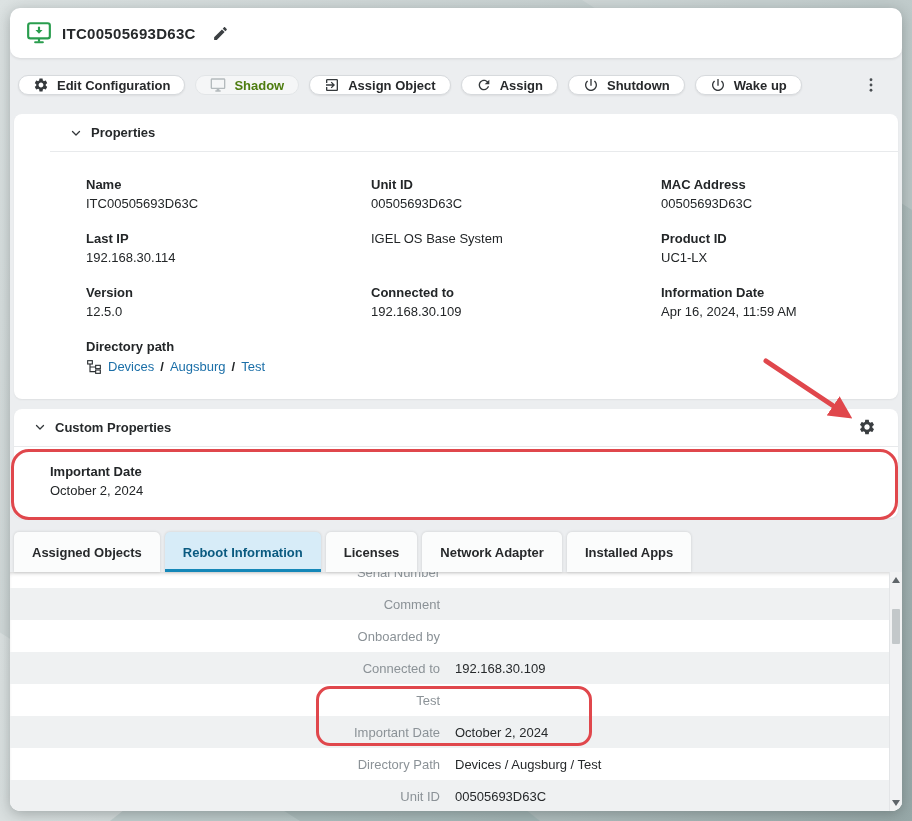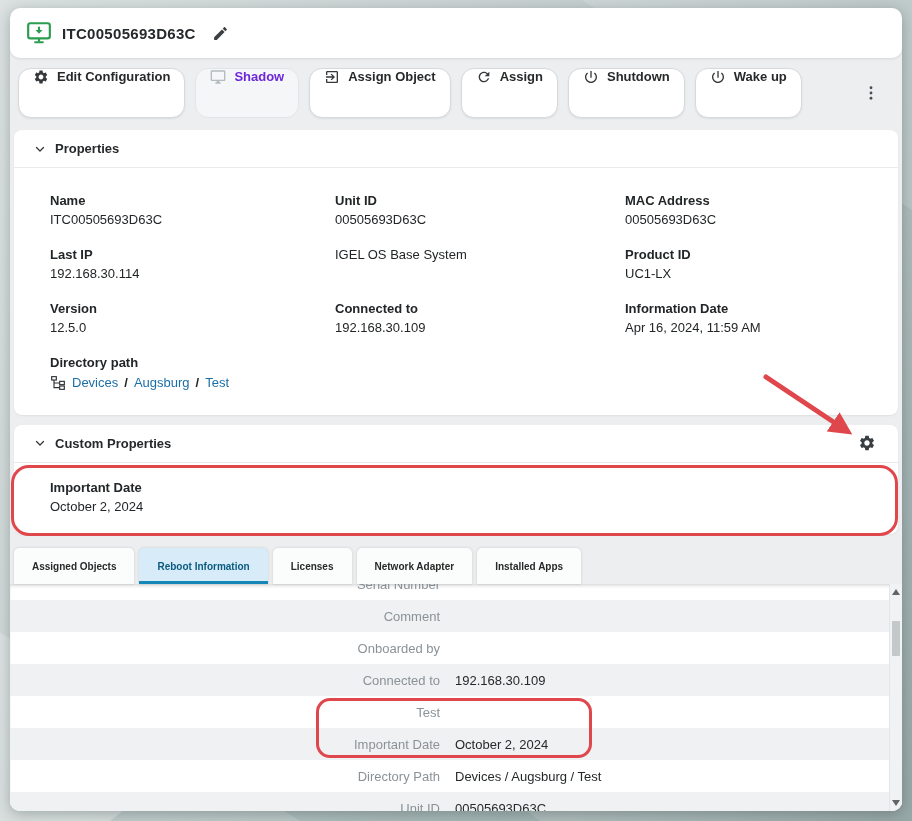--- a/index.html
+++ b/index.html
@@ -28,33 +28,33 @@
     height:50px; flex:0 0 50px; background:#fff; border-radius:10px;
     display:flex; align-items:center; padding:0 16px;
     box-shadow:0 1px 3px rgba(0,0,0,.10);
   }
   .device-title { font-size:15px; font-weight:bold; letter-spacing:.3px; margin-left:10px; }
   .edit-title-btn { background:none; border:none; margin-left:16px; cursor:pointer; display:flex; align-items:center; }
 
   
   .toolbar { flex:0 0 54px; display:flex; align-items:center; gap:10px; padding:10px 18px 10px 8px; }
   .tb-btn {
-    height:50px; display:inline-flex; align-items:flex-start; gap:8px; padding:0 14px;
+    height:20px; display:inline-flex; align-items:center; gap:8px; padding:0 14px;
     background:#fff; border:1px solid #d7dadd; border-radius:13px;
     font-family:inherit; font-size:13px; font-weight:bold; color:#27292b;
     box-shadow:0 1px 2px rgba(20,20,20,.08); cursor:pointer; white-space:nowrap;
   }
   .tb-btn .tb-ic { display:flex; align-items:center; }
-  .tb-btn.disabled { color:#6d28d9; background:#f5f6f7; border-color:#e2e5e7; box-shadow:none; cursor:default; }
+  .tb-btn.disabled { color:#4d7c0f; background:#f5f6f7; border-color:#e2e5e7; box-shadow:none; cursor:default; }
   .tb-btn.disabled svg path { fill:#b4babd; }
   .kebab-btn { margin-left:auto; background:none; border:none; cursor:pointer; padding:4px; display:flex; }
 
   
   .card { background:#fff; border-radius:8px; margin:0 4px 10px; box-shadow:0 1px 2px rgba(0,0,0,.06); }
-  .card.props { margin-top:2px; }
+  .card.props { margin-top:2px;padding-left:36px; }
   .sec-header {
     display:flex; align-items:center; gap:9px; height:38px; padding:0 20px;
     border-bottom:1px solid #e8eaec; font-size:13px; font-weight:bold; cursor:pointer;
   }
   .chev { display:flex; align-items:center; }
 
   .props-body { padding:26px 20px 24px 36px; display:grid; grid-template-columns:285px 290px auto; }
   .field { margin-bottom:20px; }
   .f-label { font-size:13px; line-height:1.15; font-weight:bold; margin-bottom:4px; color:#232628; }
   .f-value { font-size:13px; line-height:1.15; color:#232628; }
@@ -71,21 +71,21 @@
   .anno-box-custom {
     position:absolute; left:-3px; right:0; top:40px; bottom:-2px;
     border:3px solid #E0474C; border-radius:18px; pointer-events:none;
   }
   .anno-arrow { position:absolute; right:24px; top:-54px; width:116px; height:80px; pointer-events:none; z-index:10; }
 
   
   .tabs { display:flex; gap:5px; padding:0 4px; margin-top:14px; position:relative; z-index:3; }
   .tab {
     padding:13px 18px 12px; background:#fbfcfc; border:none; cursor:pointer;
-    font-family:inherit; font-size:10px; font-weight:bold; color:#27292b;
+    font-family:inherit; font-size:13px; font-weight:bold; color:#27292b;
     border-radius:5px 5px 0 0; box-shadow:0 0 3px rgba(0,0,0,.14); white-space:nowrap;
   }
   .tab.active { background:#D7ECF8; color:#0A5A80; box-shadow:inset 0 -3px 0 #1487B8, 0 0 3px rgba(0,0,0,.14); }
 
   
   .table-area {
     flex:1 1 auto; min-height:0; background:#fff; position:relative; overflow:hidden;
     box-shadow:inset 0 3px 4px -2px rgba(0,0,0,.20);
   }
   .rows { }

